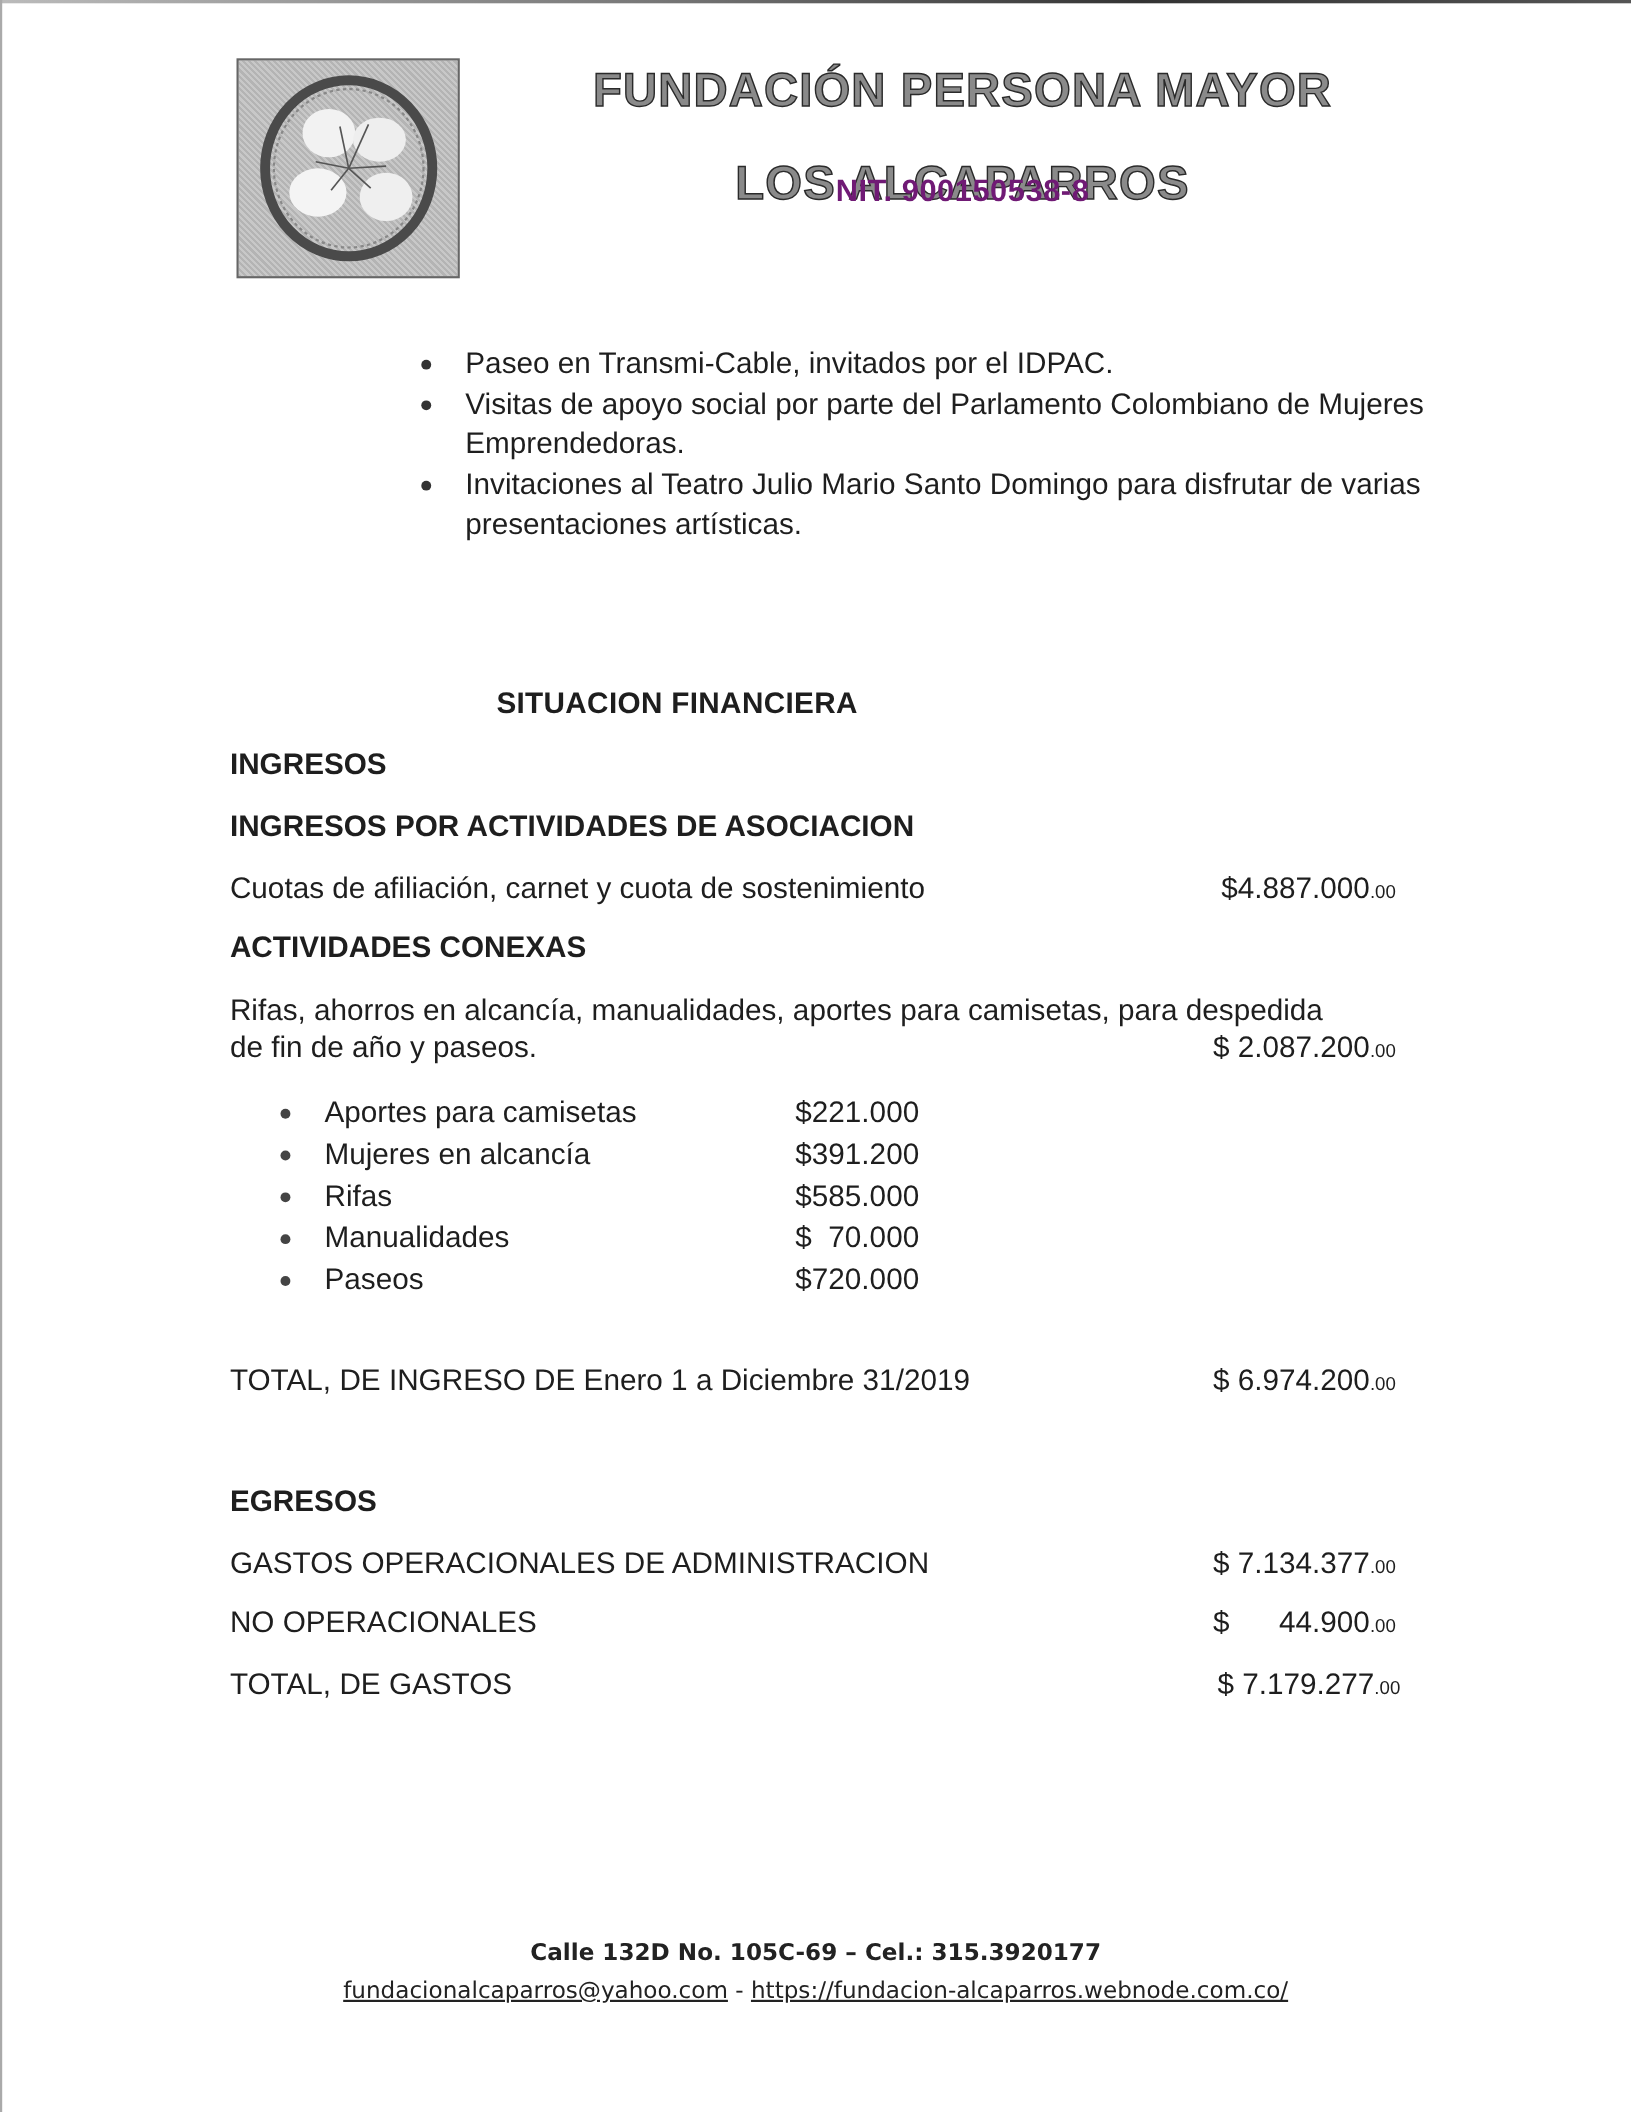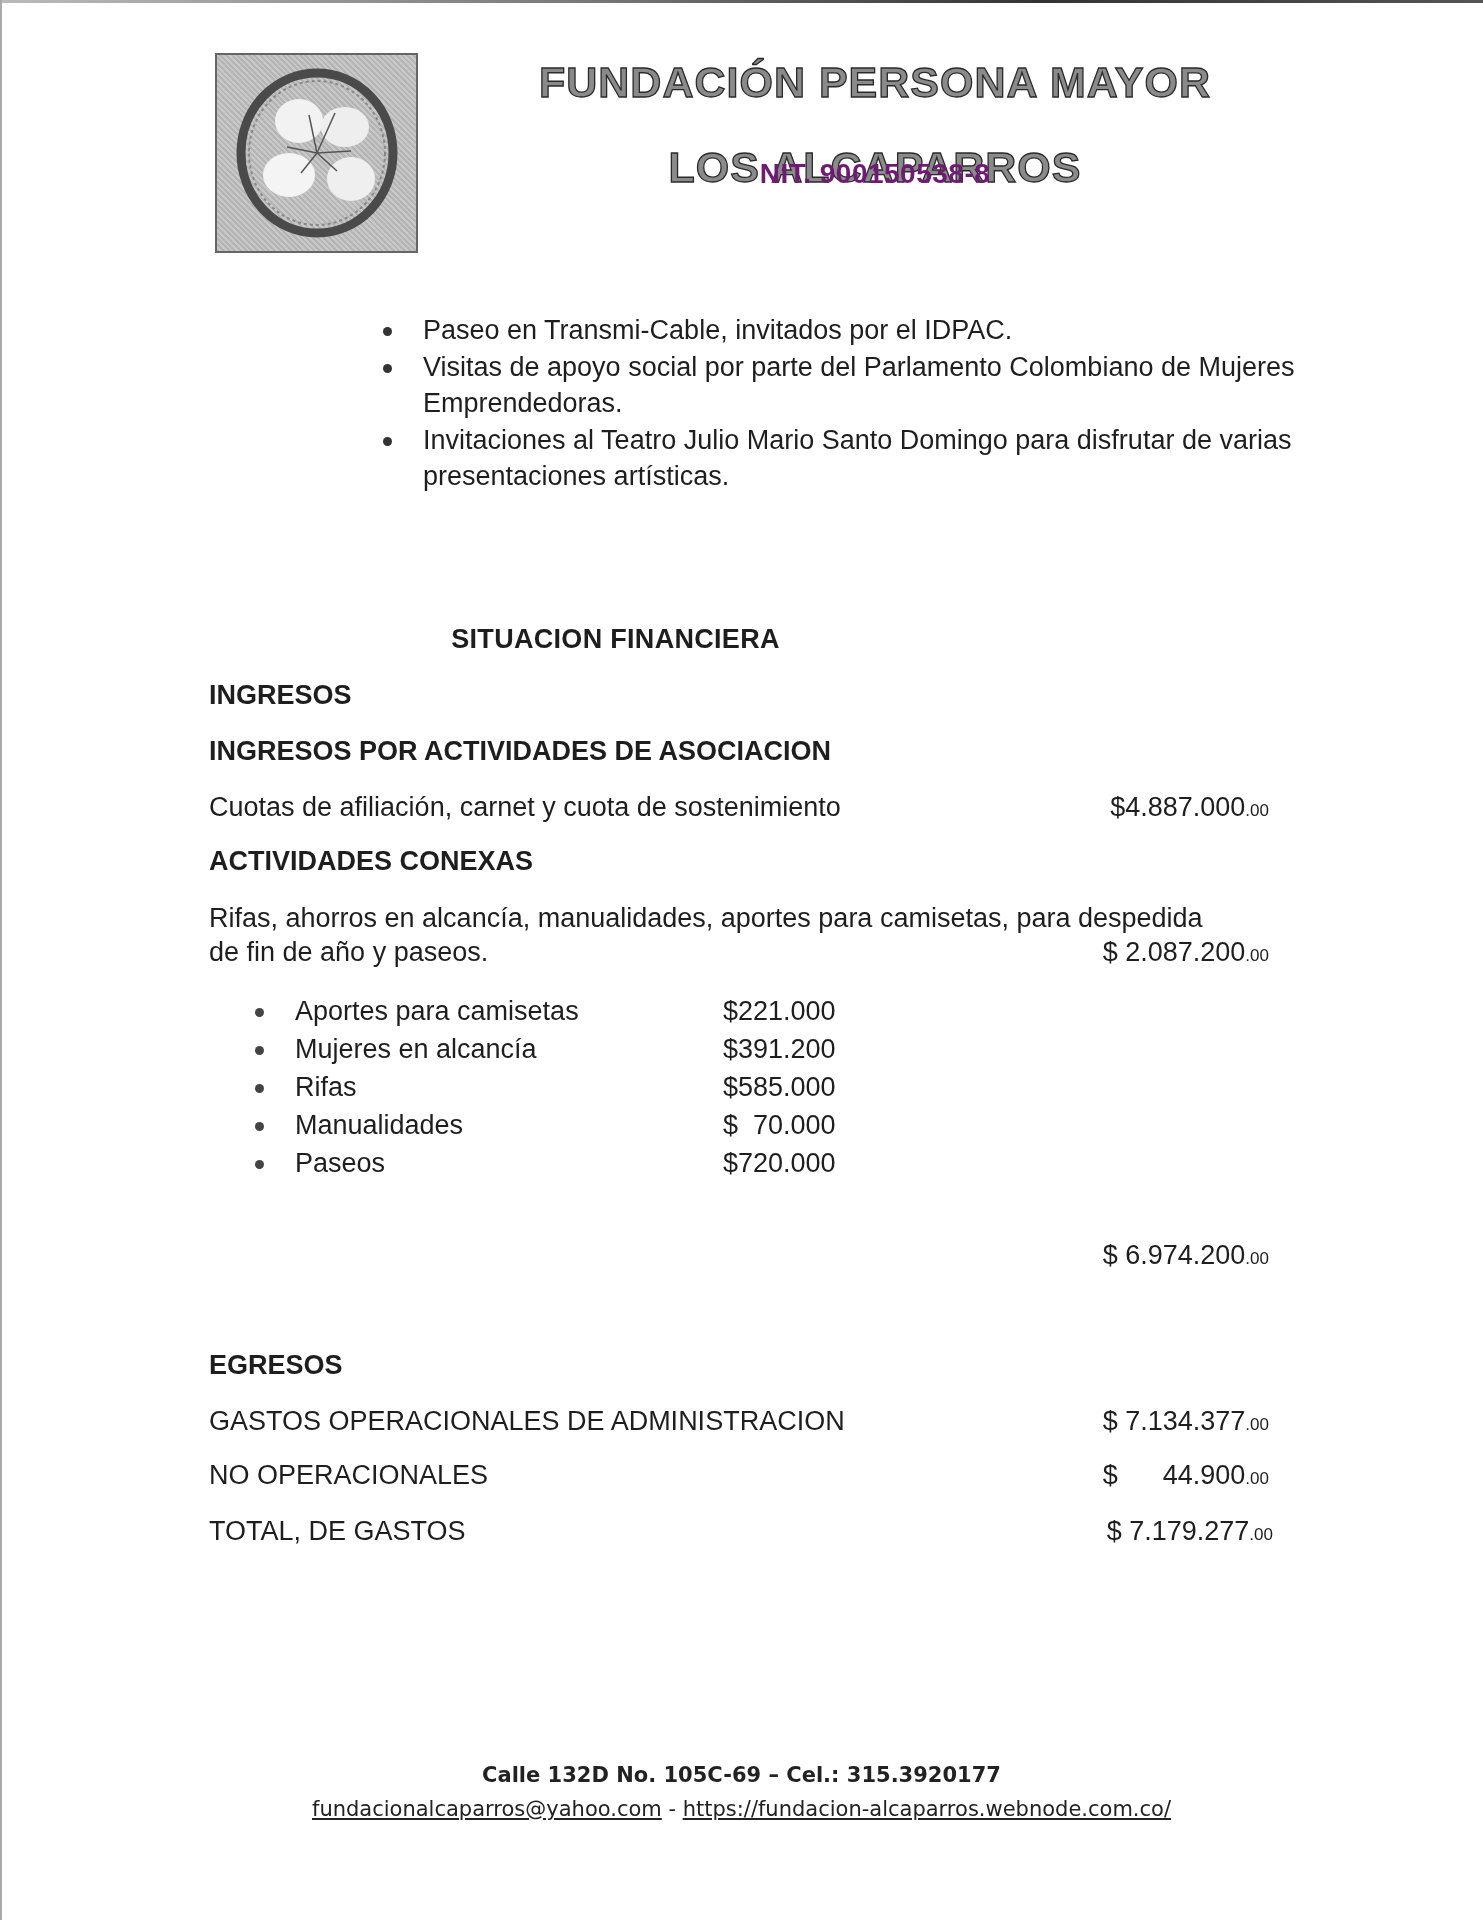--- a/index.html
+++ b/index.html
@@ -122,20 +122,21 @@
     <span class="sub-label">Manualidades</span>
     <span class="sub-val">$  70.000</span>
   </div>
   <div class="sub-item">
     <span class="sub-label">Paseos</span>
     <span class="sub-val">$720.000</span>
   </div>
 </div>
 
 <div class="row" style="top:1238px">
+  <span>TOTAL, DE INGRESO DE Enero 1 a Diciembre 31/2019</span>
   <span class="amount"><span>$ 6.974.200</span><small>.00</small></span>
 </div>
 
 <div class="row bold" style="top:1348px">EGRESOS</div>
 
 <div class="row" style="top:1404px">
   <span>GASTOS OPERACIONALES DE ADMINISTRACION</span>
   <span class="amount"><span>$ 7.134.377</span><small>.00</small></span>
 </div>
 

